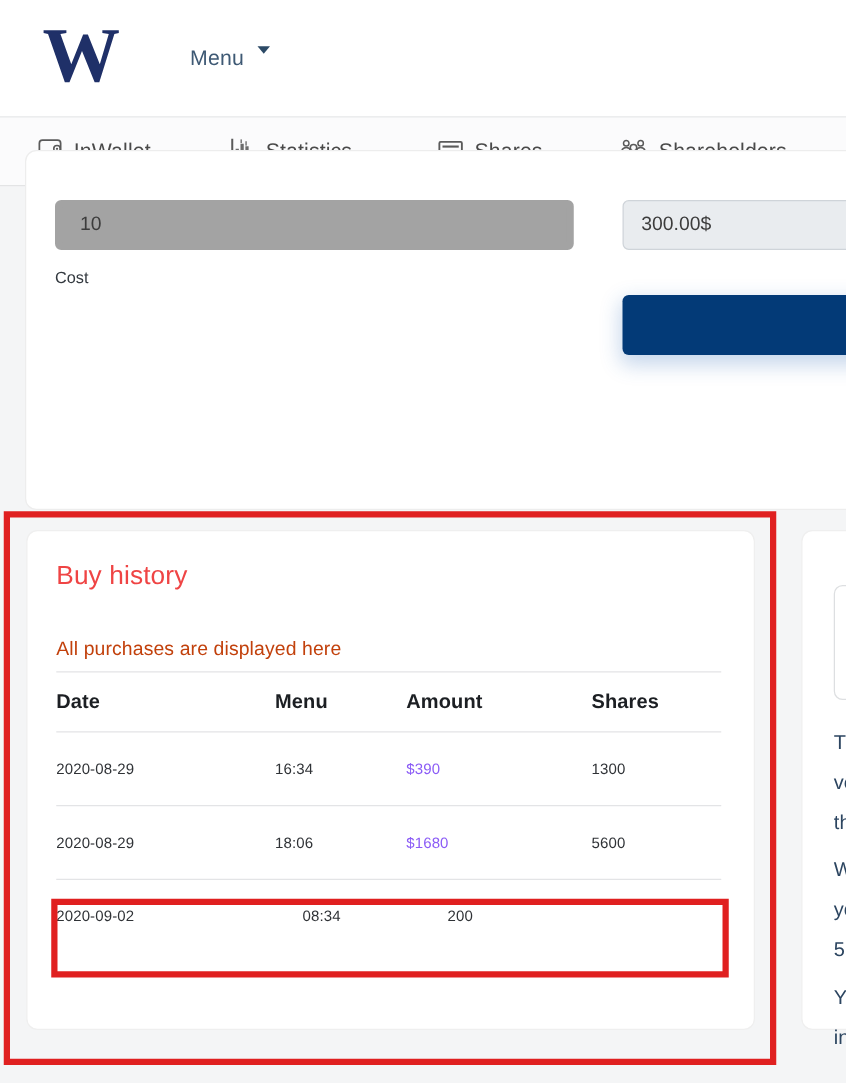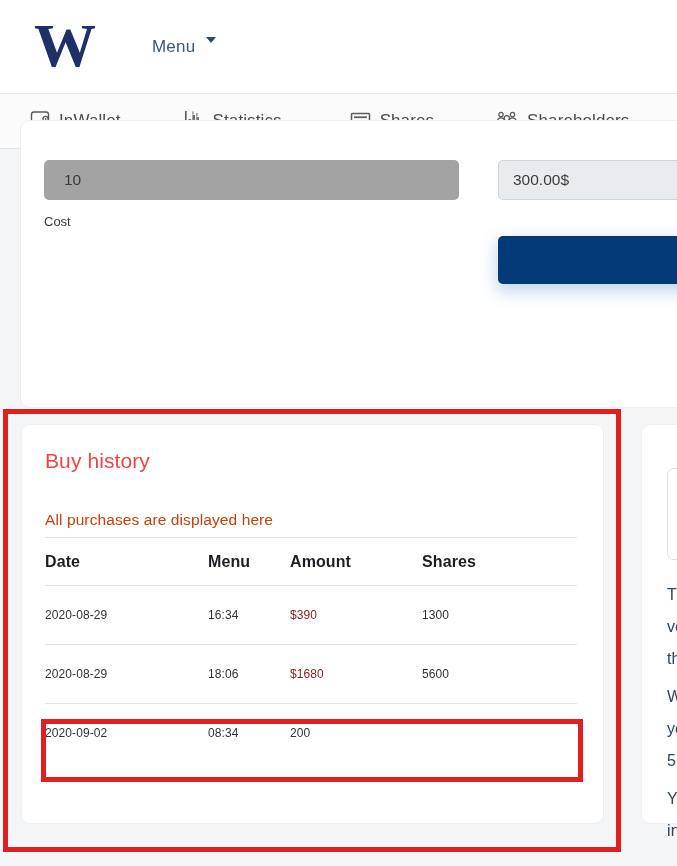--- a/index.html
+++ b/index.html
@@ -177,40 +177,41 @@
   .table {
     position: absolute;
     left: 23px; top: 112px;
     width: 532px;
   }
   .table-row {
     display: flex;
     align-items: center;
     height: 59px;
     border-top: 1px solid #e3e4e6;
+    gap: 34px;
   }
   .table-row.head {
     height: 48px;
     border-top: 1px solid #e3e4e6;
   }
   .table-row.head .cell {
     font-weight: 700;
     font-size: 16px;
     color: #1c1f23;
   }
   .cell {
     font-size: 12px;
     color: #2f3236;
     letter-spacing: .1px;
   }
   .c-date   { width: 163px; }
   .c-time   { width: 82px; }
   .c-amount { width: 132px; }
   .c-shares { width: 120px; }
-  .amount-pos { color: #7f1d1d; }
+  .amount-pos { color: #8b5cf6; }
 
   
   .right-card {
     position: absolute;
     left: 641px; top: 424px;
     width: 290px;
     height: 400px;
     background: #ffffff;
     border: 1px solid #efefef;
     border-radius: 9px;

